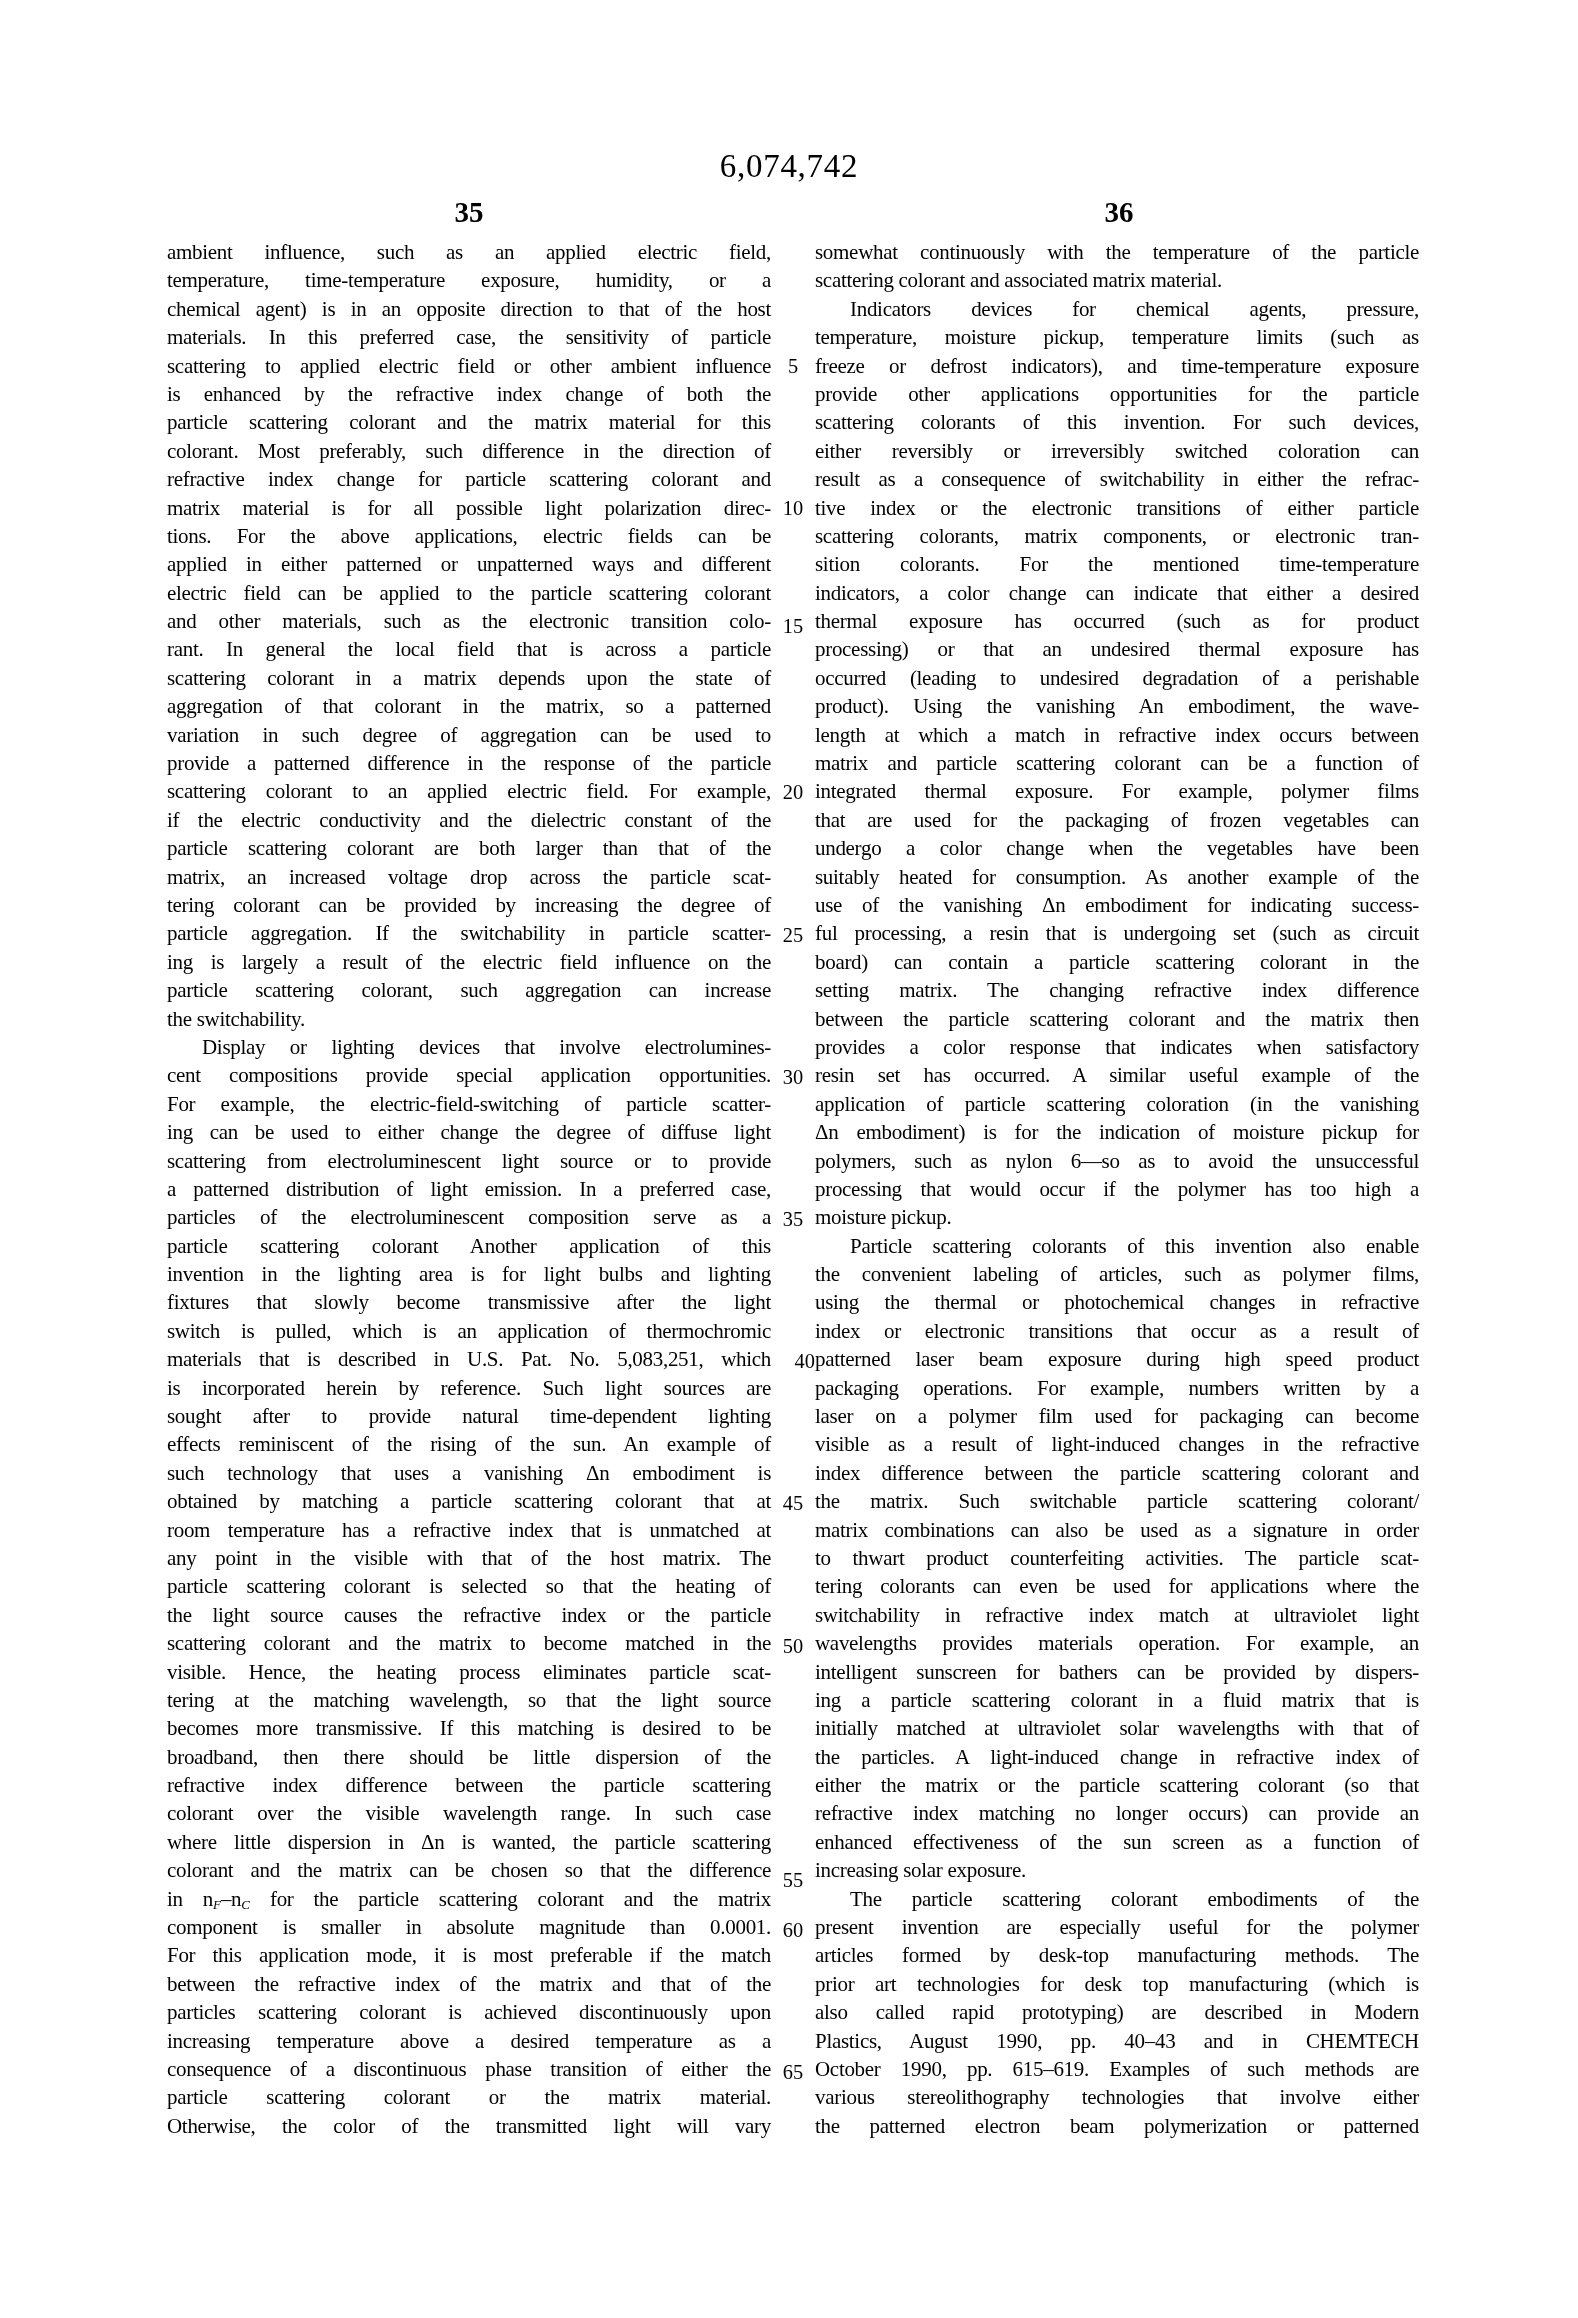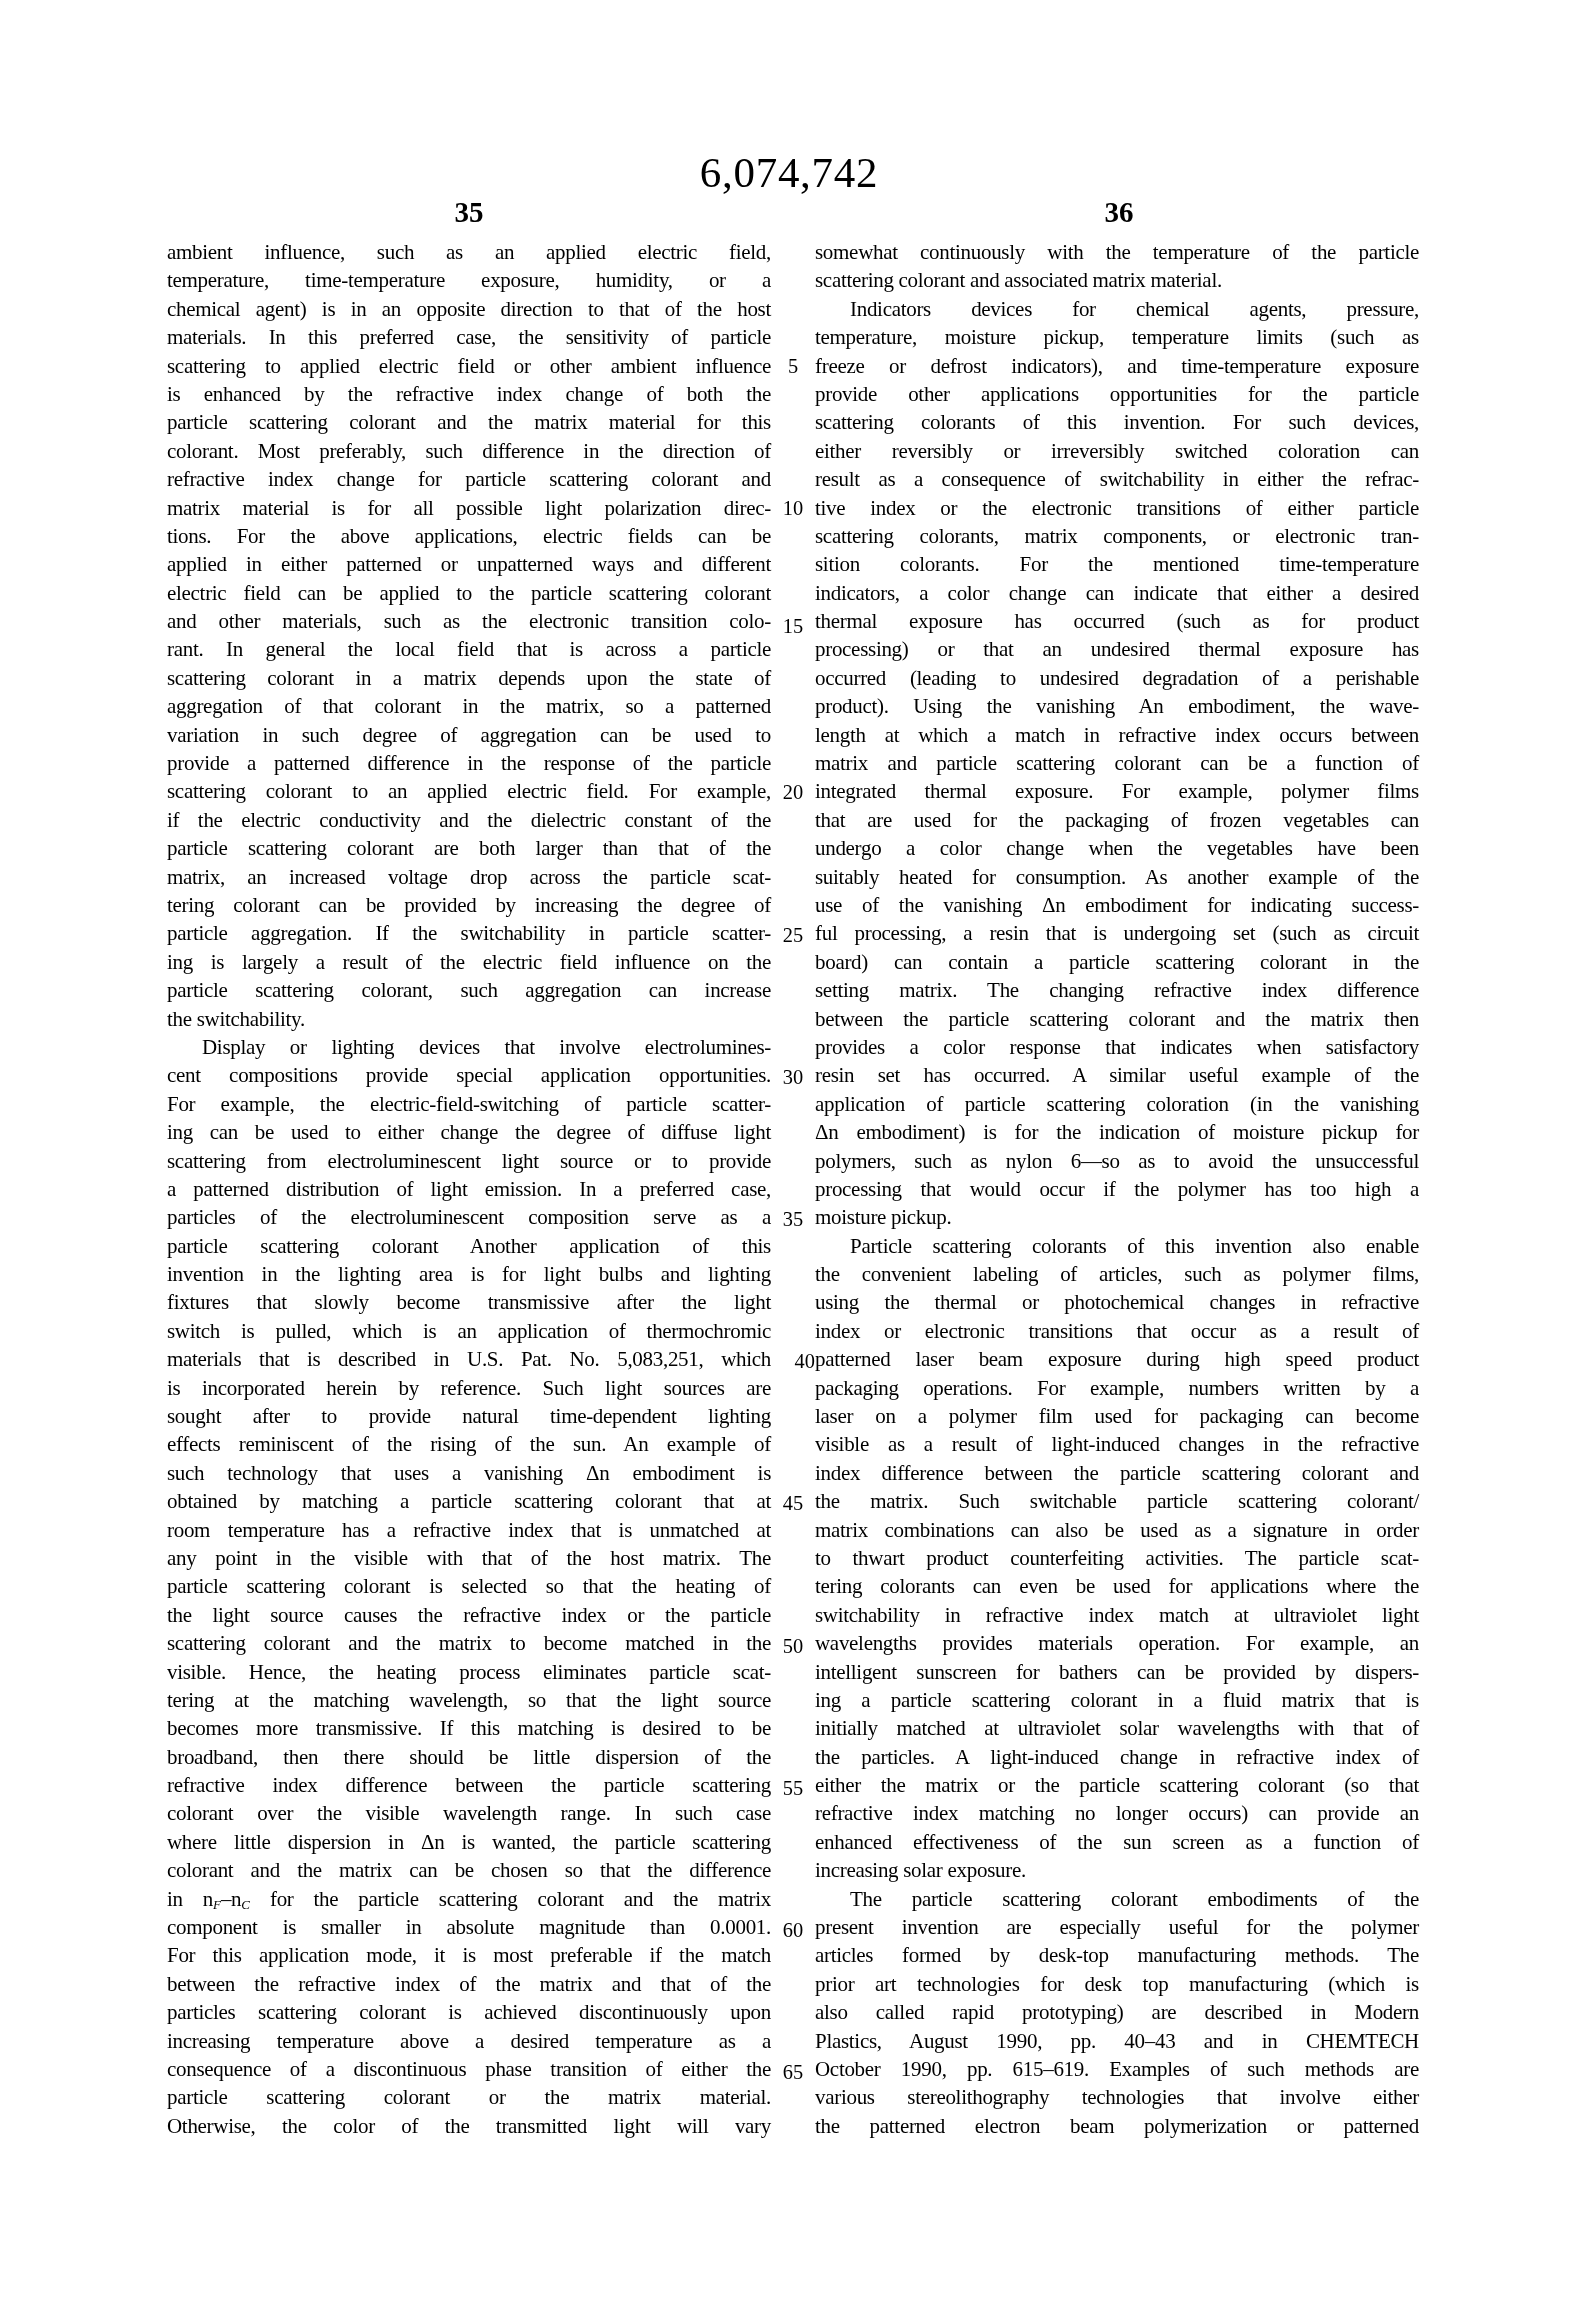--- a/index.html
+++ b/index.html
@@ -11,21 +11,21 @@
     font-family: "Liberation Serif", "DejaVu Serif", serif;
     color: #000;
     overflow: hidden;
   }
   .patent-number {
     position: absolute;
     top: 148px;
     left: 0;
     width: 100%;
     text-align: center;
-    font-size: 43px;
+    font-size: 33px;
     letter-spacing: 0.7px;
   }
   .col-number {
     position: absolute;
     top: 196px;
     font-size: 29px;
     font-weight: bold;
     width: 136px;
     text-align: center;
   }
@@ -217,17 +217,17 @@
 <div class="gutter-num" style="top: 352px;">5</div>
     <div class="gutter-num" style="top: 494px;">10</div>
     <div class="gutter-num" style="top: 612px; text-align: center;">15</div>
     <div class="gutter-num" style="top: 778px; text-align: center;">20</div>
     <div class="gutter-num" style="top: 921px;">25</div>
     <div class="gutter-num" style="top: 1063px;">30</div>
     <div class="gutter-num" style="top: 1205px;">35</div>
     <div class="gutter-num" style="top: 1347px; text-align: right;">40</div>
     <div class="gutter-num" style="top: 1489px;">45</div>
     <div class="gutter-num" style="top: 1632px;">50</div>
-    <div class="gutter-num" style="top: 1774px;">55</div>
+    <div class="gutter-num" style="top: 1866px;">55</div>
     <div class="gutter-num" style="top: 1916px;">60</div>
     <div class="gutter-num" style="top: 2058px;">65</div>
   </div>
 
 
 </body></html>

